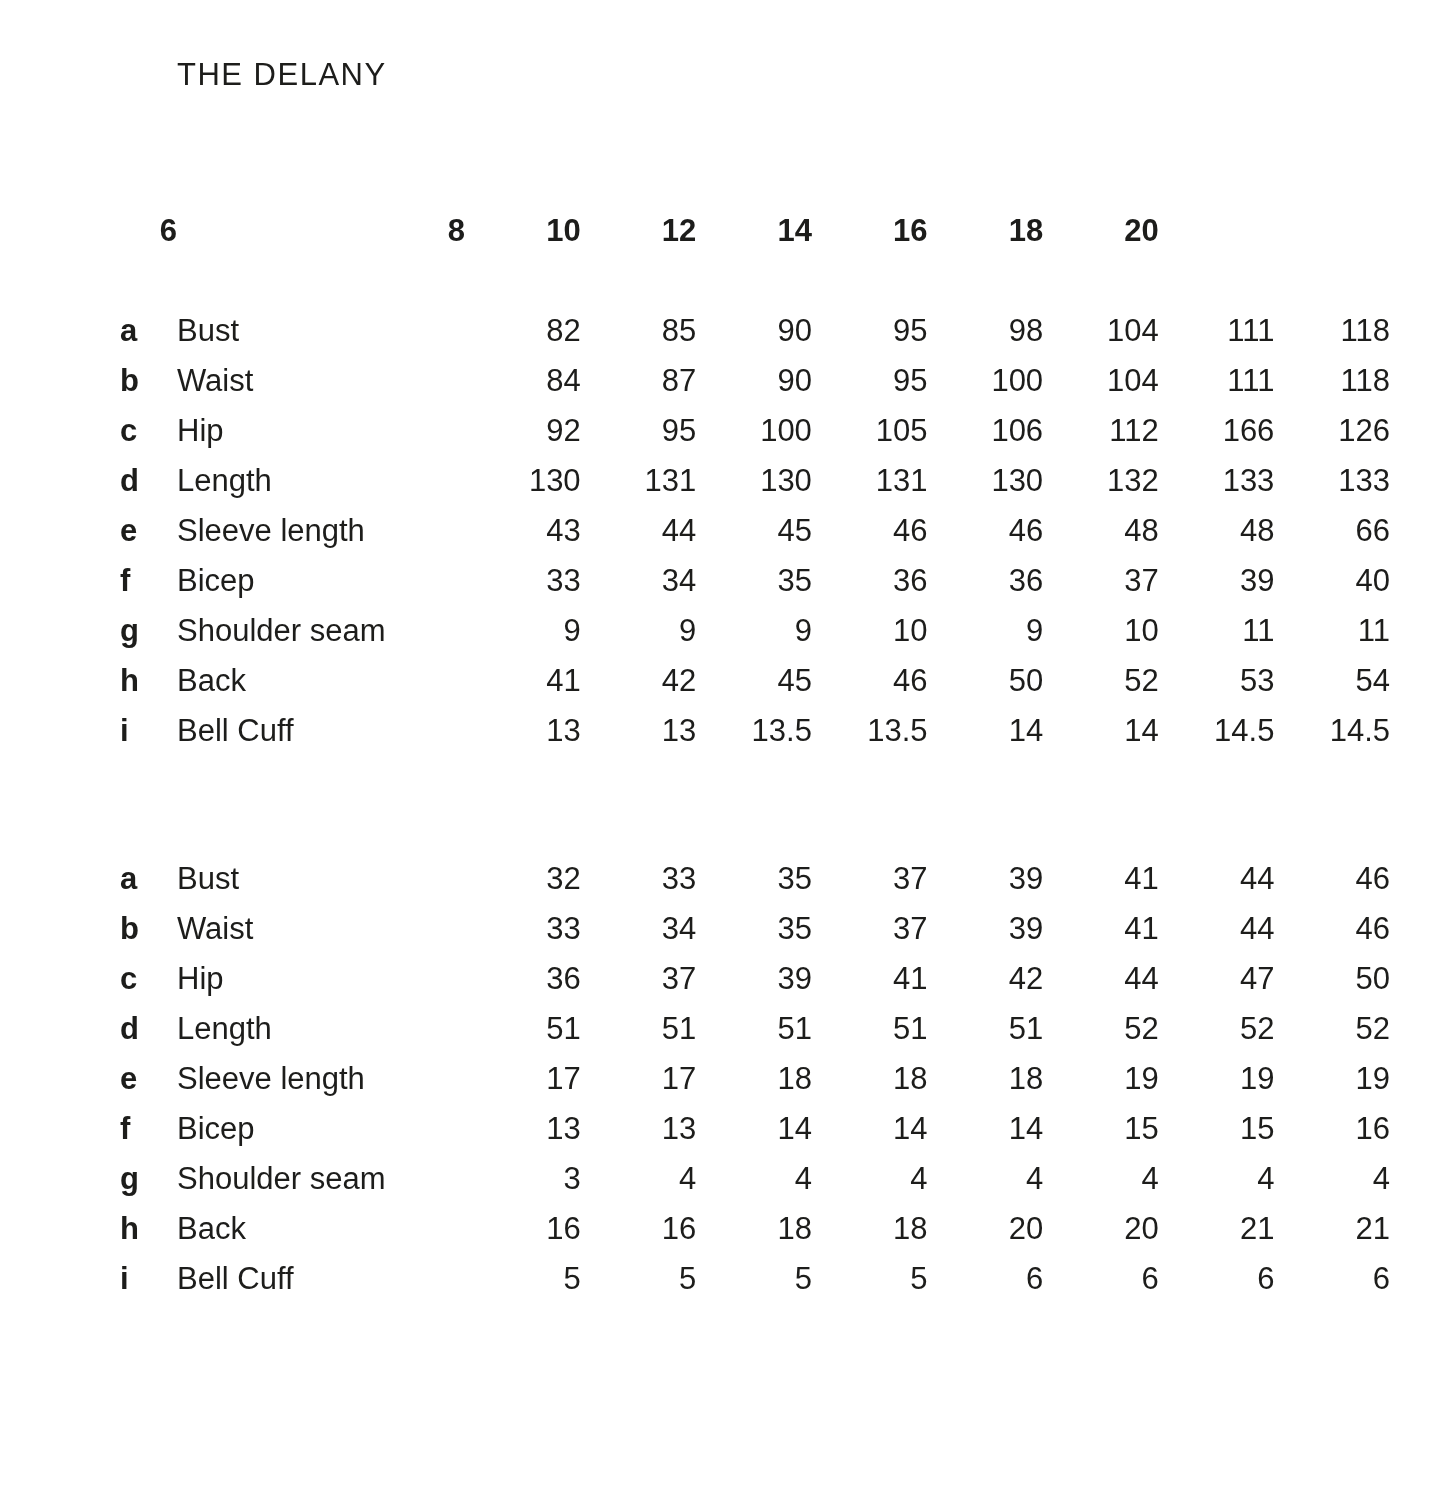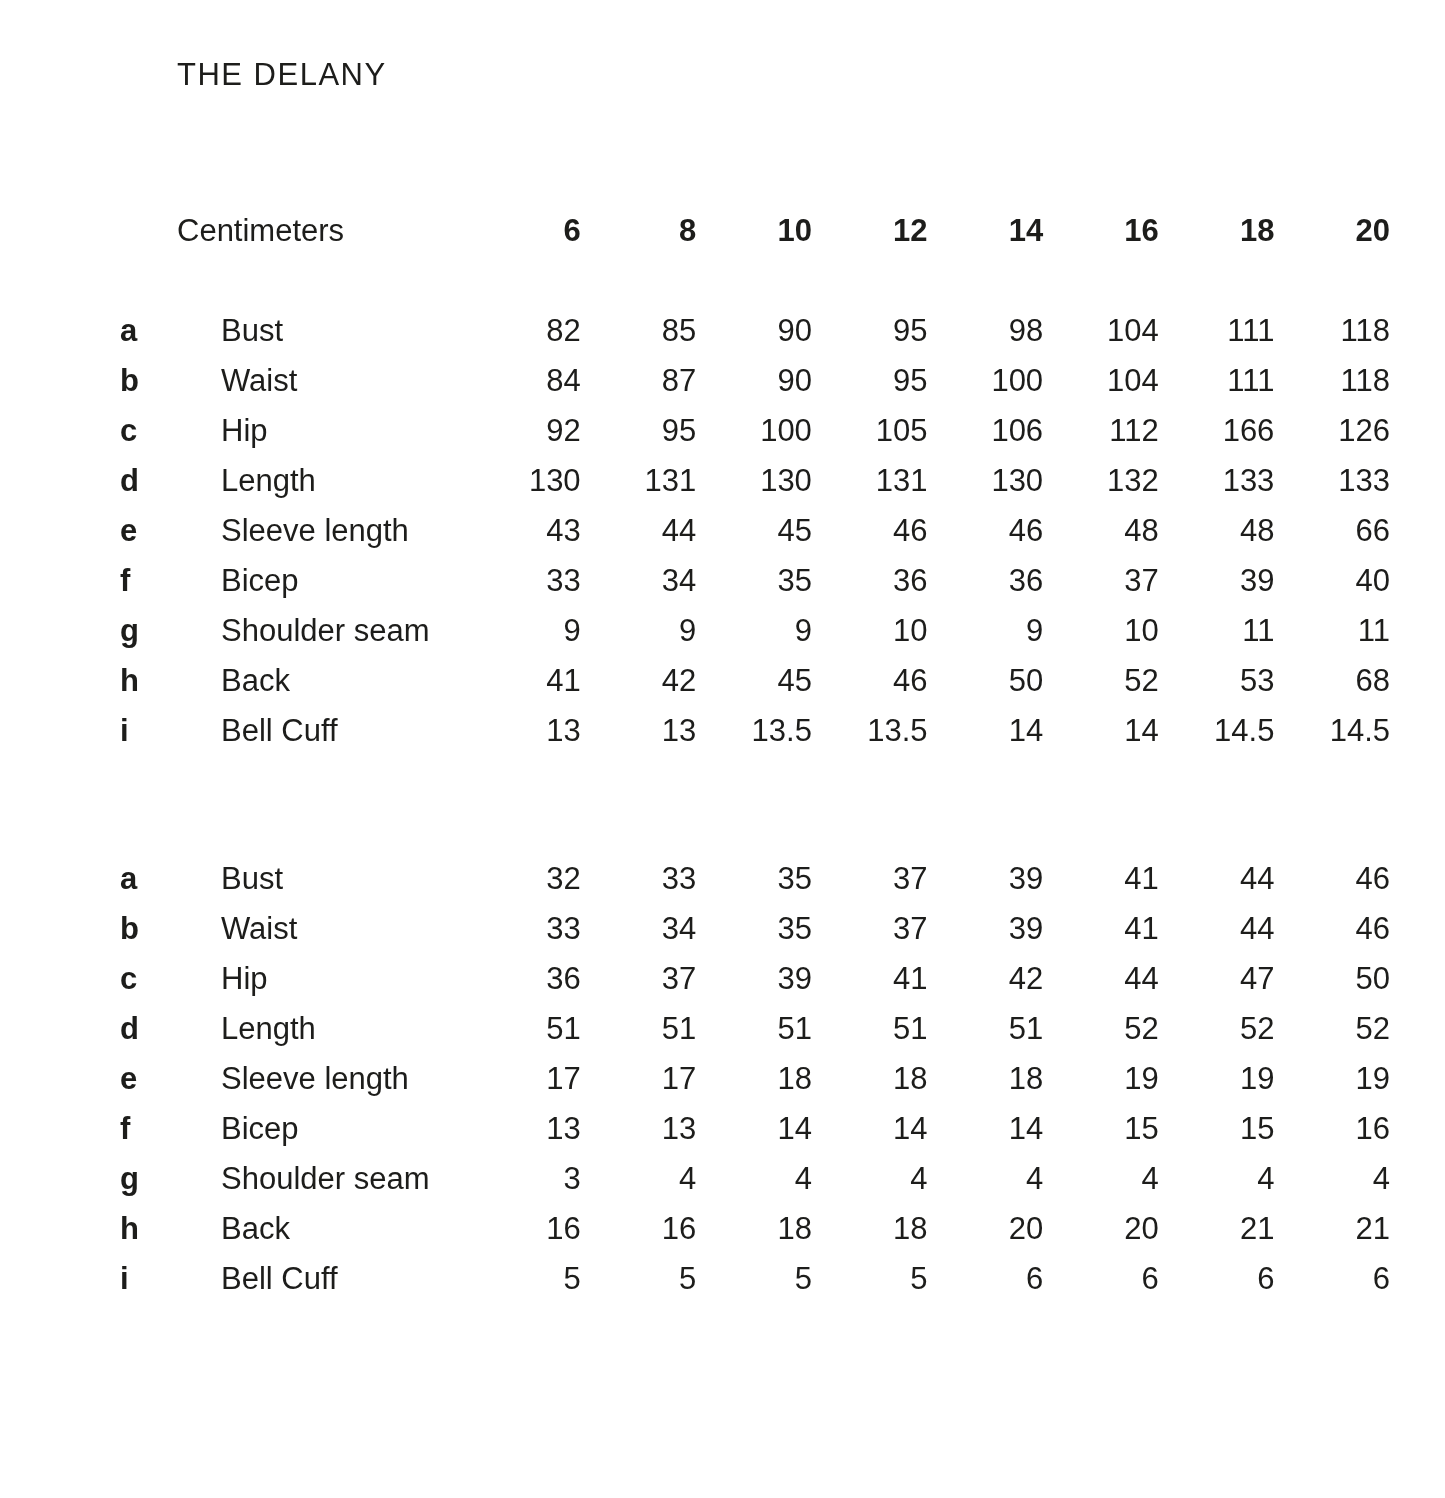--- a/index.html
+++ b/index.html
@@ -33,34 +33,33 @@
   .grid-row {
     display: grid;
     grid-template-columns: 57px 288px repeat(8, 1fr);
     height: 50px;
     line-height: 50px;
     align-items: center;
   }
   .header-row { margin-bottom: 50px; }
   .unit-label { grid-column: 2; font-weight: 400; }
   .letter-cell { font-weight: 700; }
-  .label-cell { font-weight: 400; white-space: nowrap; margin-left: 44px; }
+  .label-cell { font-weight: 400; white-space: nowrap; }
   .value-cell { text-align: right; font-weight: 400; }
   .size-cell { text-align: right; font-weight: 700; }
 </style>
 </head>
 <body>
 
 <div class="page">
 
   <h1 class="title">THE DELANY</h1>
 
   <section class="size-table cm-table">
     <div class="grid-row header-row">
-      <span class="unit-label">Centimeters</span>
 
     <span class="size-cell">6</span>
         <span class="size-cell">8</span>
         <span class="size-cell">10</span>
         <span class="size-cell">12</span>
         <span class="size-cell">14</span>
         <span class="size-cell">16</span>
         <span class="size-cell">18</span>
         <span class="size-cell">20</span>
       </div>
@@ -152,21 +151,21 @@
         <div class="grid-row">
           <span class="letter-cell">h</span>
           <span class="label-cell">Back</span>
           <span class="value-cell">41</span>
           <span class="value-cell">42</span>
           <span class="value-cell">45</span>
           <span class="value-cell">46</span>
           <span class="value-cell">50</span>
           <span class="value-cell">52</span>
           <span class="value-cell">53</span>
-          <span class="value-cell">68</span>
+          <span class="value-cell">54</span>
         </div>
         <div class="grid-row">
           <span class="letter-cell">i</span>
           <span class="label-cell">Bell Cuff</span>
           <span class="value-cell">13</span>
           <span class="value-cell">13</span>
           <span class="value-cell">13.5</span>
           <span class="value-cell">13.5</span>
           <span class="value-cell">14</span>
           <span class="value-cell">14</span>

